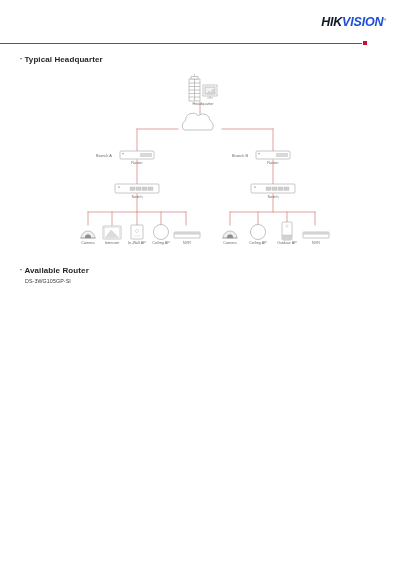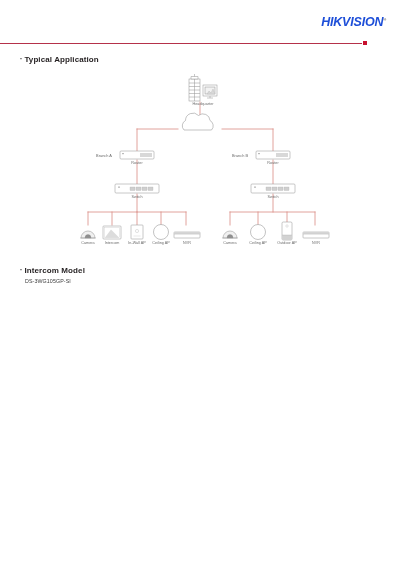--- a/index.html
+++ b/index.html
@@ -26,21 +26,21 @@
   #brand-logo {
     position: absolute;
     right: 14px;
     top: 15px;
     font-size: 12.5px;
     font-style: italic;
     font-weight: bold;
     letter-spacing: -0.2px;
     white-space: nowrap;
   }
-  #brand-logo .hik { color: #1d4ed8; }
+  #brand-logo .hik { color: #0f172a; }
   #brand-logo .vision { color: #1d4ed8; }
   #brand-logo .tm {
     color: #2b2b2b;
     font-size: 4px;
     vertical-align: super;
     font-style: normal;
     font-weight: normal;
   }
 
   #header-rule {
@@ -127,25 +127,25 @@
 
 <div id="page-header">
   <div id="brand-logo">
     <span class="hik">HIK</span><span class="vision">VISION</span><span class="tm">®</span>
   </div>
   <div id="header-rule"></div>
   <div id="header-rule-dot"></div>
 </div>
 
 <div class="section-heading" id="heading-typical-application">
-  <span class="bullet">·</span><span>Typical Application</span>
+  <span class="bullet">·</span><span>Typical Headquarter</span>
 </div>
 
 <div class="section-heading" id="heading-available-model">
-  <span class="bullet">·</span><span>Intercom Model</span>
+  <span class="bullet">·</span><span>Available Router</span>
 </div>
 
 <div id="model-number">DS-3WG105GP-SI</div>
 
 <div id="topology-diagram">
 
   <svg id="topology-svg" viewBox="0 0 400 185">
     <g stroke="#d98b84" stroke-width="0.8" fill="none" stroke-linecap="square">
 
       <line x1="200" y1="30" x2="200" y2="46"></line>

